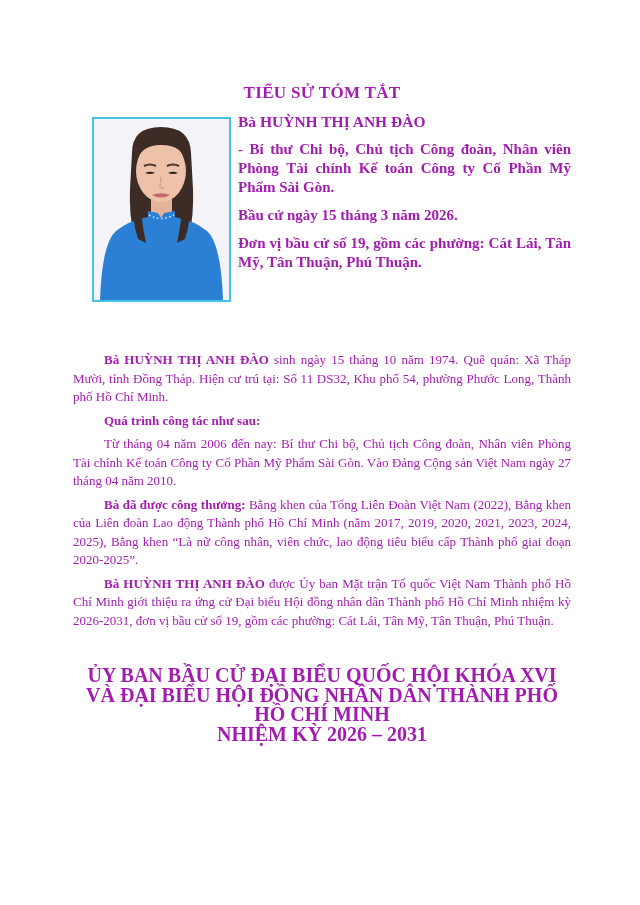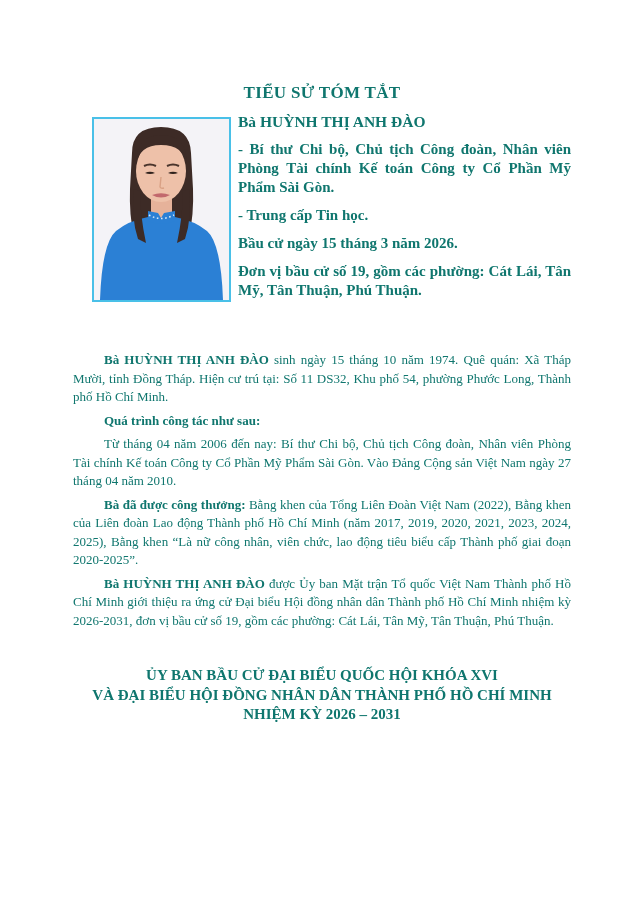--- a/index.html
+++ b/index.html
@@ -1,21 +1,21 @@
 <!DOCTYPE html>
 <html><head>
 <meta charset="utf-8">
 <style>
   html,body{margin:0;padding:0;background:#ffffff;}
   .doc{
     position:relative;
     width:640px;height:905px;
     background:#ffffff;
     font-family:"Liberation Serif", serif;
-    color:#0f766e;
+    color:#a21caf;
     overflow:hidden;
   }
   .title{
     position:absolute;top:83px;left:73px;width:498px;
     text-align:center;font-weight:bold;font-size:17px;letter-spacing:.3px;
   }
   .header{
     position:absolute;top:113px;left:92px;width:479px;
     display:flex;gap:7px;align-items:flex-start;
   }
@@ -36,21 +36,21 @@
   }
   .info p:last-child{margin-bottom:4px;}
   .bodytext{
     position:absolute;top:351px;left:73px;width:498px;
     font-size:13px;line-height:18.5px;text-align:justify;
   }
   .bodytext p{margin:0 0 5px 0;text-indent:31px;}
   .b{font-weight:bold;}
   .footer{
     position:absolute;top:666px;left:73px;width:498px;
-    text-align:center;font-weight:bold;font-size:15px;line-height:19.5px;
+    text-align:center;font-weight:bold;font-size:20px;line-height:19.5px;
   }
 </style>
 </head>
 <body>
 
 <div class="doc">
 
   <div class="title">TIỂU SỬ TÓM TẮT</div>
 
   <div class="header">
@@ -84,21 +84,20 @@
         <path d="M55,96 Q67,103 80,96" stroke="#dce9f7" stroke-width="1.6" stroke-dasharray="1.6 2.6" fill="none"></path>
 
         <path d="M40,70 Q37,100 44,120 L52,124 Q46,96 46,72 Z" fill="#3d2b26"></path>
         <path d="M95,70 Q98,100 91,120 L83,124 Q89,96 89,72 Z" fill="#3d2b26"></path>
       </svg>
     </div>
 
     <div class="info">
       <div class="name">Bà HUỲNH THỊ ANH ĐÀO</div>
       <p>- Bí thư Chi bộ, Chủ tịch Công đoàn, Nhân viên Phòng Tài chính Kế toán Công ty Cổ Phần Mỹ Phẩm Sài Gòn.</p>
-      <p>- Trung cấp Tin học.</p>
       <p>Bầu cử ngày 15 tháng 3 năm 2026.</p>
       <p>Đơn vị bầu cử số 19, gồm các phường: Cát Lái, Tân Mỹ, Tân Thuận, Phú Thuận.</p>
     </div>
   </div>
 
   <div class="bodytext">
     <p><span class="b">Bà HUỲNH THỊ ANH ĐÀO</span><span> sinh ngày 15 tháng 10 năm 1974. Quê quán: Xã Tháp Mười, tỉnh Đồng Tháp. Hiện cư trú tại: Số 11 DS32, Khu phố 54, phường Phước Long, Thành phố Hồ Chí Minh.</span></p>
     <p class="b">Quá trình công tác như sau:</p>
     <p>Từ tháng 04 năm 2006 đến nay: Bí thư Chi bộ, Chủ tịch Công đoàn, Nhân viên Phòng Tài chính Kế toán Công ty Cổ Phần Mỹ Phẩm Sài Gòn. Vào Đảng Cộng sản Việt Nam ngày 27 tháng 04 năm 2010.</p>
     <p><span class="b">Bà đã được công thưởng:</span><span> Bằng khen của Tổng Liên Đoàn Việt Nam (2022), Bằng khen của Liên đoàn Lao động Thành phố Hồ Chí Minh (năm 2017, 2019, 2020, 2021, 2023, 2024, 2025), Bằng khen “Là nữ công nhân, viên chức, lao động tiêu biểu cấp Thành phố giai đoạn 2020-2025”.</span></p>

